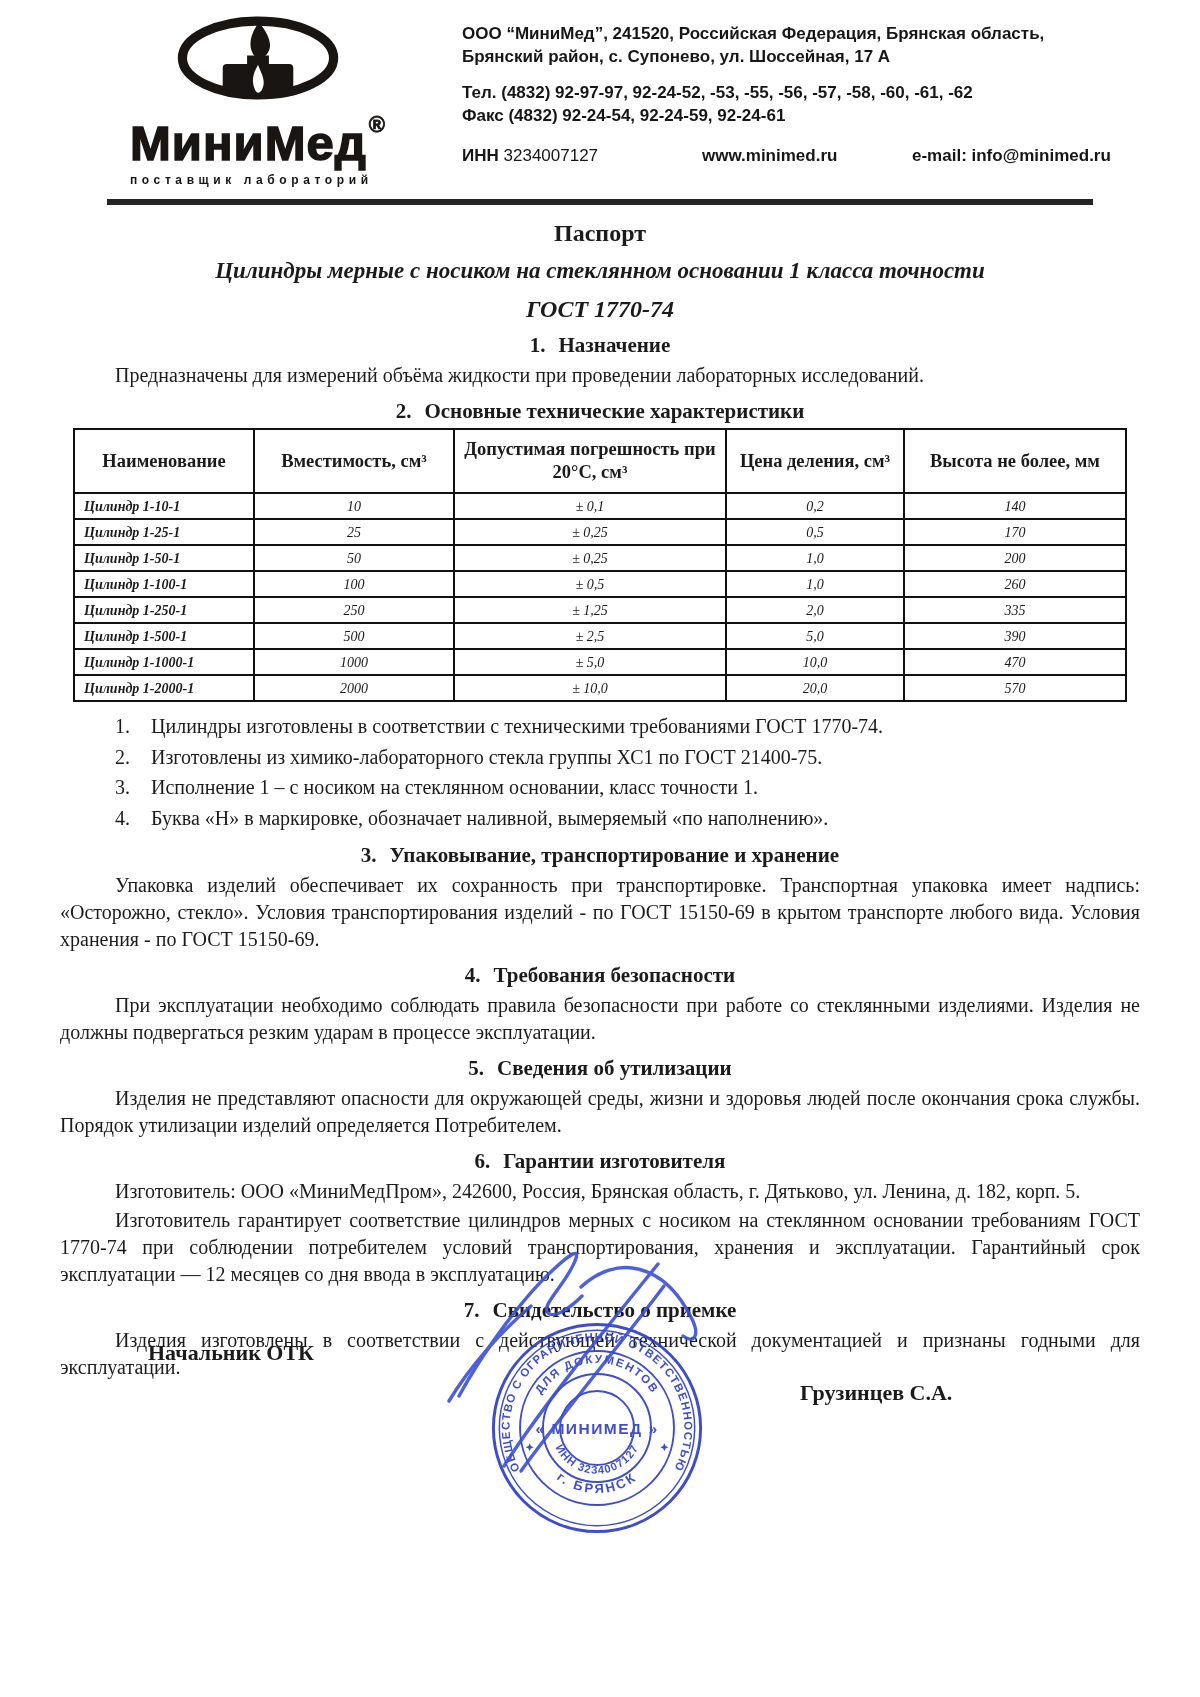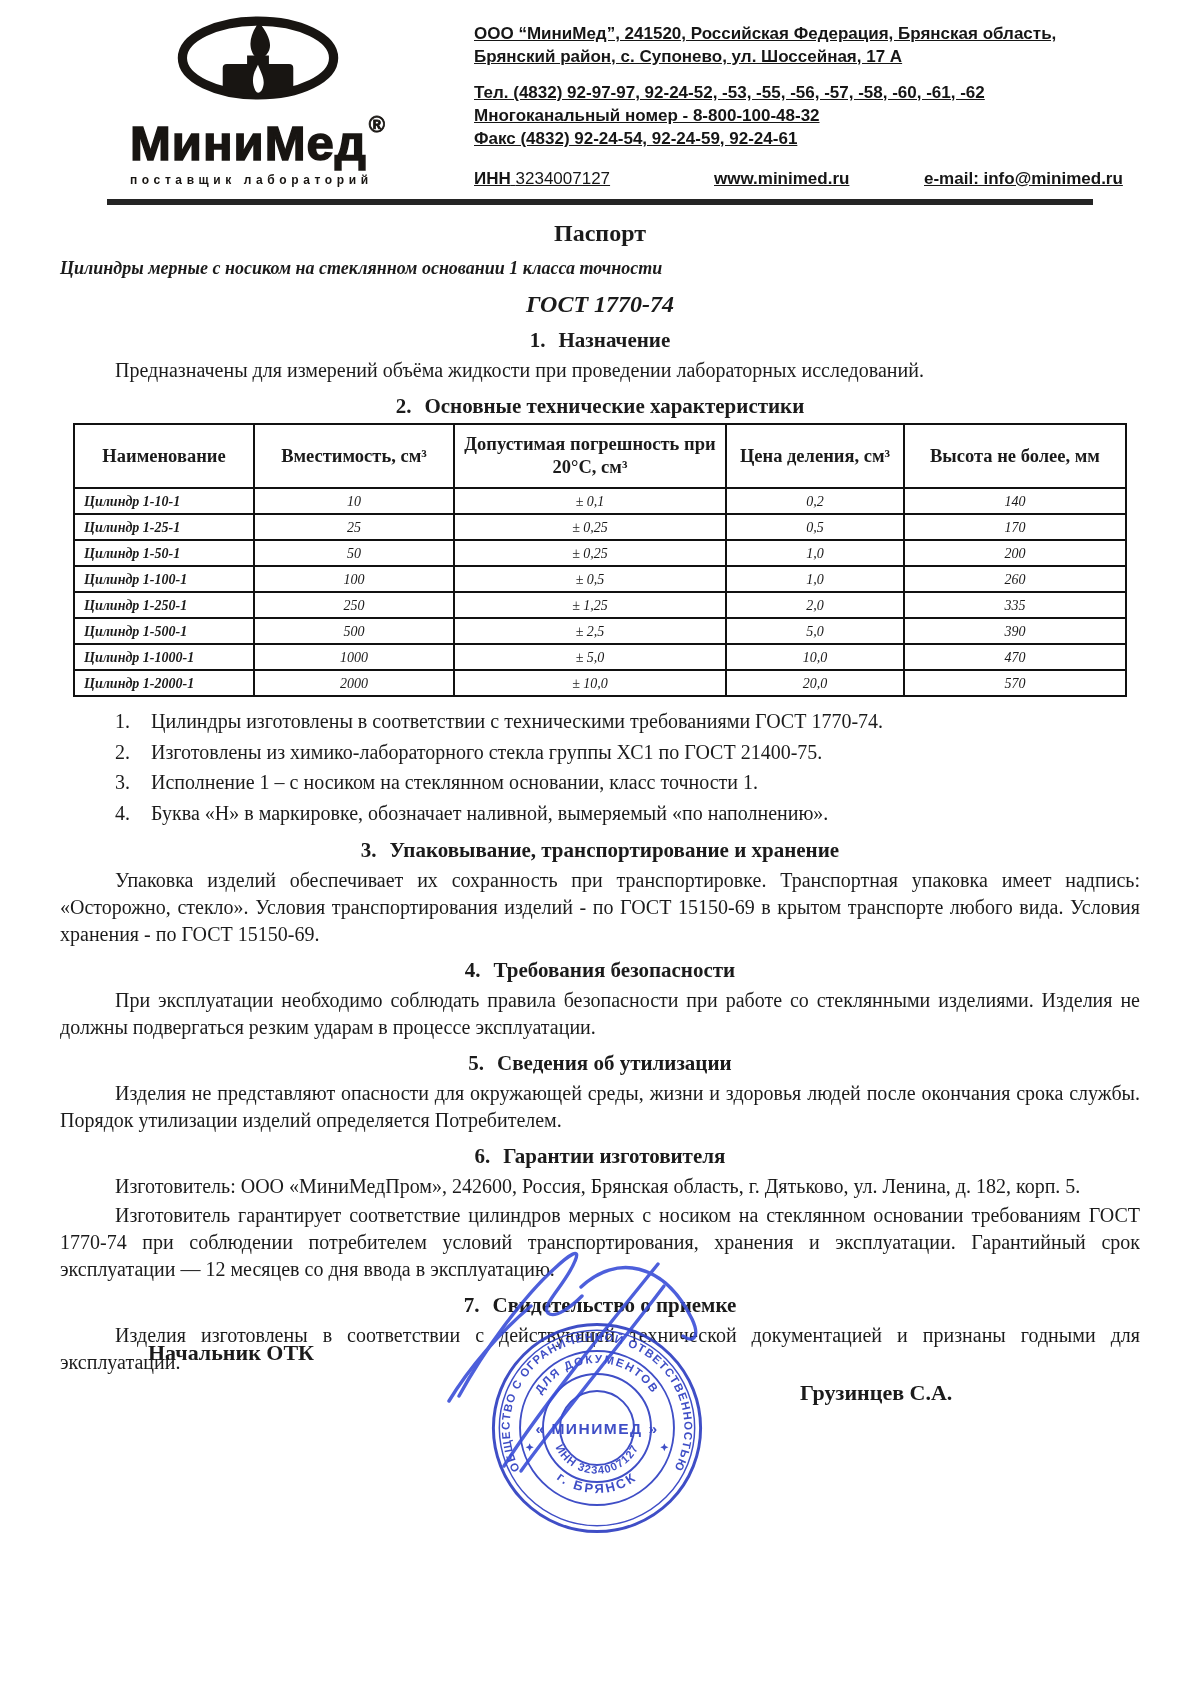--- a/index.html
+++ b/index.html
@@ -18,36 +18,36 @@
     color:#181512; margin-top:0; white-space:nowrap;
     -webkit-text-stroke:1.5px #181512;
   }
   .brand-reg{font-size:22px; vertical-align:28px; -webkit-text-stroke:0.8px #181512; margin-left:2px;}
   .tagline{
     font-family:"Liberation Sans","DejaVu Sans",sans-serif;
     font-weight:bold; font-size:12px; letter-spacing:4.6px; color:#181512;
     margin-top:5px; white-space:nowrap;
   }
   .contact{
-    position:absolute; left:344px; top:6px; width:670px;
+    position:absolute; left:332px; top:6px; width:670px;
     font-family:"Liberation Sans","DejaVu Sans",sans-serif;
-    font-weight:bold; font-size:17px; line-height:23px; color:#161616;text-decoration:underline;
+    font-weight:bold; font-size:17px; line-height:23px; color:#161616;
   }
   .contact p{margin:0;}
   .contact .gap{margin-top:13px;}
   .inn-row{margin-top:17px; display:flex; align-items:baseline;}
   .inn-cell{width:240px;}
   .inn-value{font-weight:normal;}
   .site-cell{width:210px;}
   
   .rule{position:absolute; top:199px; left:107px; width:986px; height:6px; background:#242424;}
   
   .main{position:absolute; top:212px; left:60px; width:1080px;}
   .t-doc{text-align:center; font-size:24px; font-weight:bold; margin:8px 0 0 0;}
-  .t-product{font-size:18px; font-weight:bold; font-style:italic; margin:11px 0 0 0;}
+  .t-product{text-align:center; font-size:23px; font-weight:bold; font-style:italic; margin:11px 0 0 0;}
   .t-gost{text-align:center; font-size:24px; font-weight:bold; font-style:italic; margin:12px 0 0 0;}
   .sec-h{text-align:center; font-size:21px; font-weight:bold; margin:10px 0 4px 0;}
   .sec-h .hn{margin-right:13px;}
   .para{font-size:20px; line-height:27px; text-align:justify; text-indent:55px; margin:2px 0 0 0;}
   .para.tight{margin-top:0;}
   
   table.spec{border-collapse:collapse; margin:4px auto 0 auto; width:1052px; table-layout:fixed;padding-left:25px;}
   table.spec th, table.spec td{border:2px solid #111; }
   table.spec th{
     font-size:18.5px; font-weight:bold; text-align:center; vertical-align:middle;
@@ -87,21 +87,20 @@
         <path d="M63 57 L87 57 L87 47 L113 47 L113 57 L137 57 Q142 57 142 62 L142 87 Q121 93.5 100 93.5 Q79 93.5 58 87 L58 62 Q58 57 63 57 Z" fill="#181512"></path>
         <path d="M97 89 C91 77 95 67 100 58 C103 67 111 77 104 89 Q100 94 97 89 Z" fill="#ffffff"></path>
       </svg>
       <div class="brand-row"><span>МиниМед</span><span class="brand-reg">®</span></div>
       <div class="tagline">поставщик лабораторий</div>
     </div>
     <div class="contact">
       <p>ООО “МиниМед”, 241520, Российская Федерация, Брянская область,</p>
       <p>Брянский район, с. Супонево, ул. Шоссейная, 17 А</p>
       <p class="gap">Тел. (4832) 92-97-97, 92-24-52, -53, -55, -56, -57, -58, -60, -61, -62</p>
-      <p>Многоканальный номер - 8-800-100-48-32</p>
       <p>Факс (4832) 92-24-54, 92-24-59, 92-24-61</p>
       <div class="inn-row">
         <span class="inn-cell"><span>ИНН</span> <span class="inn-value">3234007127</span></span>
         <span class="site-cell">www.minimed.ru</span>
         <span>e-mail: info@minimed.ru</span>
       </div>
     </div>
   </header>
 
   <div class="rule"></div>

